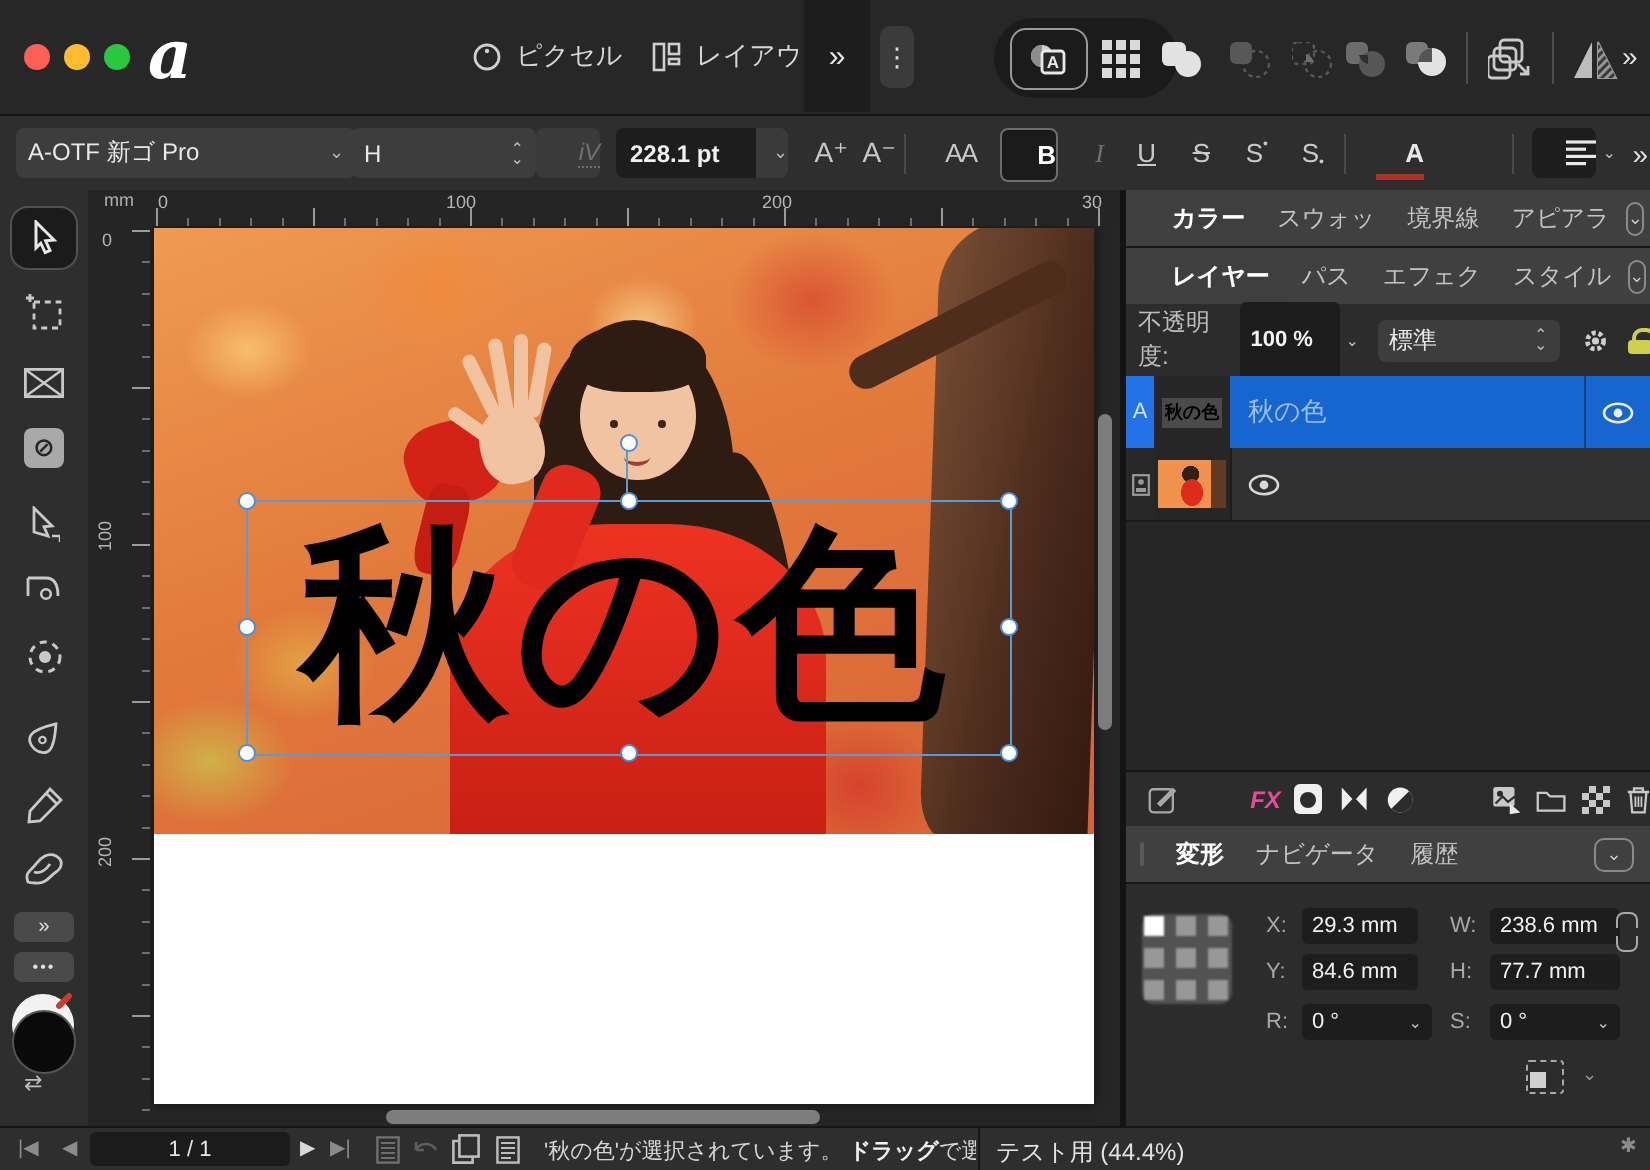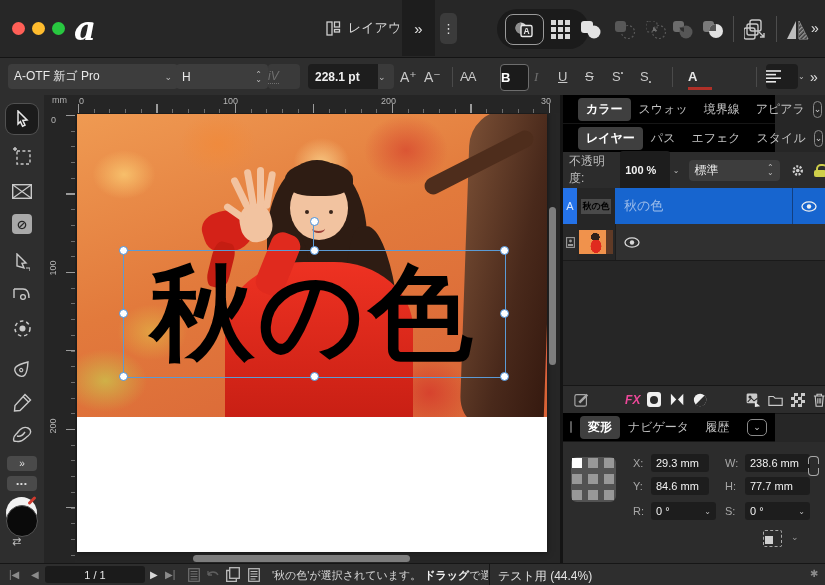--- a/index.html
+++ b/index.html
@@ -24,21 +24,21 @@
   .sepv{top:16px;width:1px;height:26px;background:#4d4d4d;}
   .mini{display:flex;align-items:center;justify-content:center;}
 
   
   .fmtbar{left:0;top:58px;width:825px;height:37px;background:#2e2e2e;border-bottom:1px solid #161616;}
   .combo{height:25px;background:#3d3d3d;border-radius:4px;color:#e8e8e8;display:flex;align-items:center;
     padding:0 6px;top:6px;font-size:12px;}
   .combo .chev{margin-left:auto;color:#bdbdbd;font-size:9px;}
   .darkfield{height:25px;background:#1d1d1d;border-radius:4px 0 0 4px;color:#f0f0f0;display:flex;
     align-items:center;padding:0 7px;top:6px;font-size:12px;font-weight:bold;}
-  .fbtn{top:6px;height:25px;display:flex;align-items:center;justify-content:flex-start;color:#c9c9c9;font-size:13px;}
+  .fbtn{top:6px;height:25px;display:flex;align-items:center;justify-content:flex-end;color:#c9c9c9;font-size:13px;}
   .fsep{top:9px;width:1px;height:20px;background:#4a4a4a;}
   .dim{color:#6f6f6f!important;}
   .bold-box{border:1px solid #6d6d6d;background:#1b1b1b;border-radius:4px;width:27px;color:#fff;font-weight:bold;}
 
   
   .toolbar-left{left:0;top:95px;width:44px;height:468px;background:#2e2e2e;border-right:1px solid #1c1c1c;}
   .tool{left:6px;width:32px;height:30px;display:flex;align-items:center;justify-content:center;}
   .tool.active{background:#1b1b1b;border-radius:8px;box-shadow:0 0 0 1px #515151;}
   .pillbtn{left:7px;width:30px;height:15px;background:#4a4a4a;border-radius:4px;color:#e0e0e0;
     display:flex;align-items:center;justify-content:center;font-size:10px;}
@@ -76,21 +76,21 @@
   .headline{left:46px;top:136px;width:381px;height:126px;z-index:10;display:flex;align-items:center;
     justify-content:center;font-weight:900;font-size:104px;letter-spacing:4px;color:#000;
     font-family:"Liberation Sans","DejaVu Sans",sans-serif;line-height:1;}
   .selbox{left:46px;top:136px;width:381px;height:126px;z-index:11;border:1px solid #5b9bd5;}
   .handle{width:7px;height:7px;border-radius:50%;background:#fff;border:1px solid #4a90d9;z-index:12;}
   .scroll{position:absolute;background:#7d7d7d;border-radius:4px;z-index:20;}
 
   
   .rpanel{left:563px;top:95px;width:262px;height:468px;background:#262626;}
   .pdivider{left:560px;top:95px;width:3px;height:468px;background:#141414;}
-  .ptabs{left:0;width:212px;height:28px;background:#000000;border-bottom:1px solid #161616;
+  .ptabs{left:0;width:262px;height:28px;background:#404040;border-bottom:1px solid #161616;
     display:flex;align-items:center;gap:0;font-size:12px;color:#c3c3c3;}
   .grip{width:2px;height:12px;background:#5a5a5a;margin:0 8px 0 7px;border-radius:1px;}
   .ptab{padding:3px 8px;border-radius:4px;white-space:nowrap;}
   .ptab.active{background:#3f3f3f;color:#fff;font-weight:bold;}
   .vbtn{margin-left:auto;margin-right:8px;width:18px;height:15px;border:1px solid #8a8a8a;border-radius:5px;
     color:#cfcfcf;font-size:9px;display:flex;align-items:center;justify-content:center;}
   .opctrl{left:0;top:57px;width:262px;height:36px;background:#2c2c2c;border-bottom:1px solid #161616;
     display:flex;align-items:center;font-size:12px;color:#bdbdbd;}
   .lrow{left:0;width:262px;height:36px;display:flex;align-items:stretch;border-bottom:1px solid #1a1a1a;}
   .eye{width:16px;height:11px;}
@@ -109,20 +109,27 @@
 <body>
 
 <div class="win">
 
   <div class="abs titlebar">
     <div class="abs tl" style="left:12px;background:#ff5f57"></div>
     <div class="abs tl" style="left:32px;background:#febc2e"></div>
     <div class="abs tl" style="left:52px;background:#28c840"></div>
     <div class="abs logo">a</div>
 
+    <div class="abs persona-tab" style="left:222px">
+      <svg width="15" height="15" viewBox="0 0 15 15">
+        <circle cx="7.5" cy="7.5" r="6" fill="none" stroke="#cfcfcf" stroke-width="1.4"></circle>
+        <circle cx="7.5" cy="4.5" r="1.1" fill="#cfcfcf"></circle>
+      </svg>
+      <span>ピクセル</span>
+    </div>
     <div class="abs persona-tab" style="left:312px">
       <svg width="15" height="15" viewBox="0 0 15 15">
         <rect x="1" y="1" width="5" height="13" fill="none" stroke="#cfcfcf" stroke-width="1.3"></rect>
         <rect x="8.5" y="1" width="5" height="5" fill="none" stroke="#cfcfcf" stroke-width="1.3"></rect>
         <rect x="8.5" y="8.5" width="5" height="2.5" fill="none" stroke="#cfcfcf" stroke-width="1.3"></rect>
       </svg>
       <span>レイアウト</span>
     </div>
     <div class="abs dark-block">»</div>
     <div class="abs vdots-btn">⋮</div>

